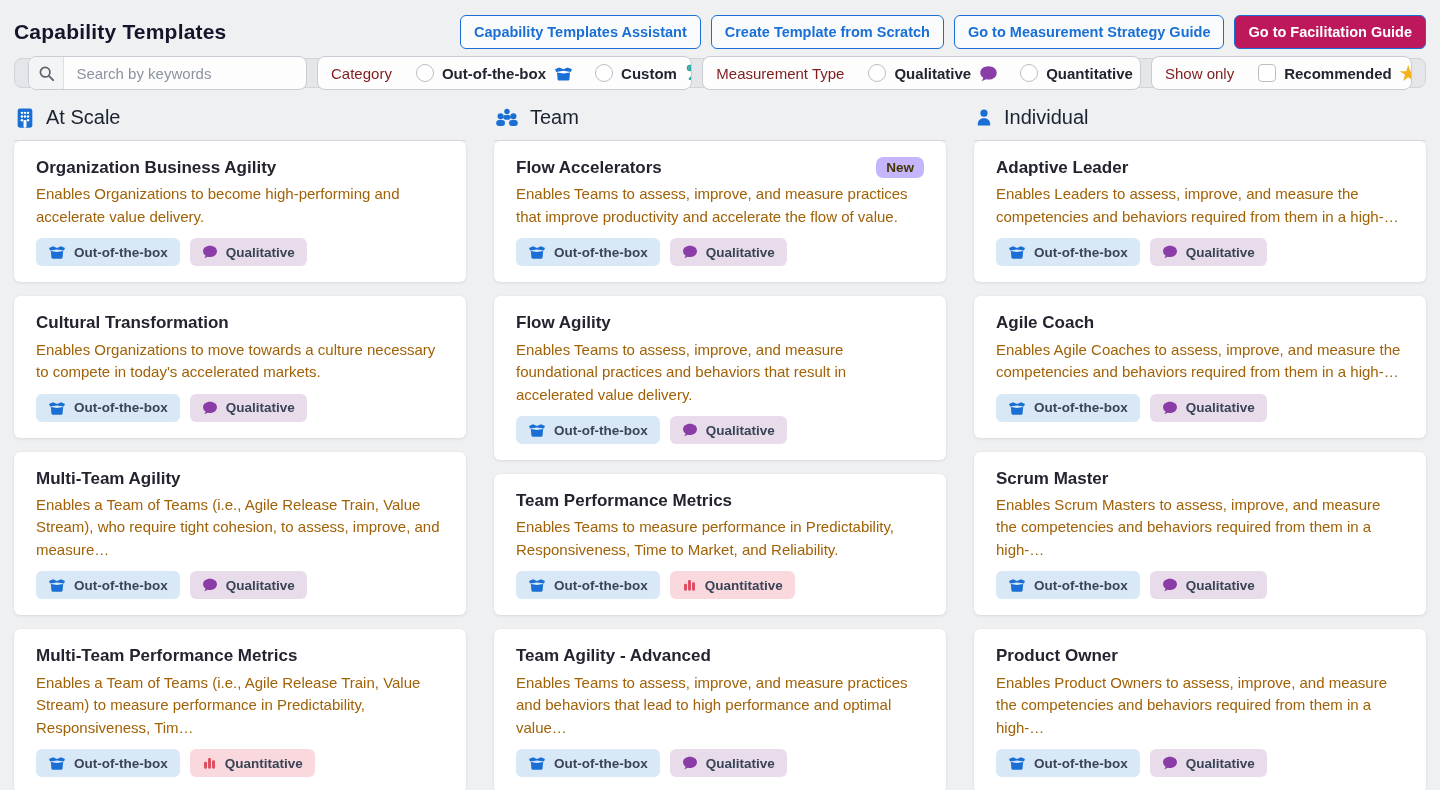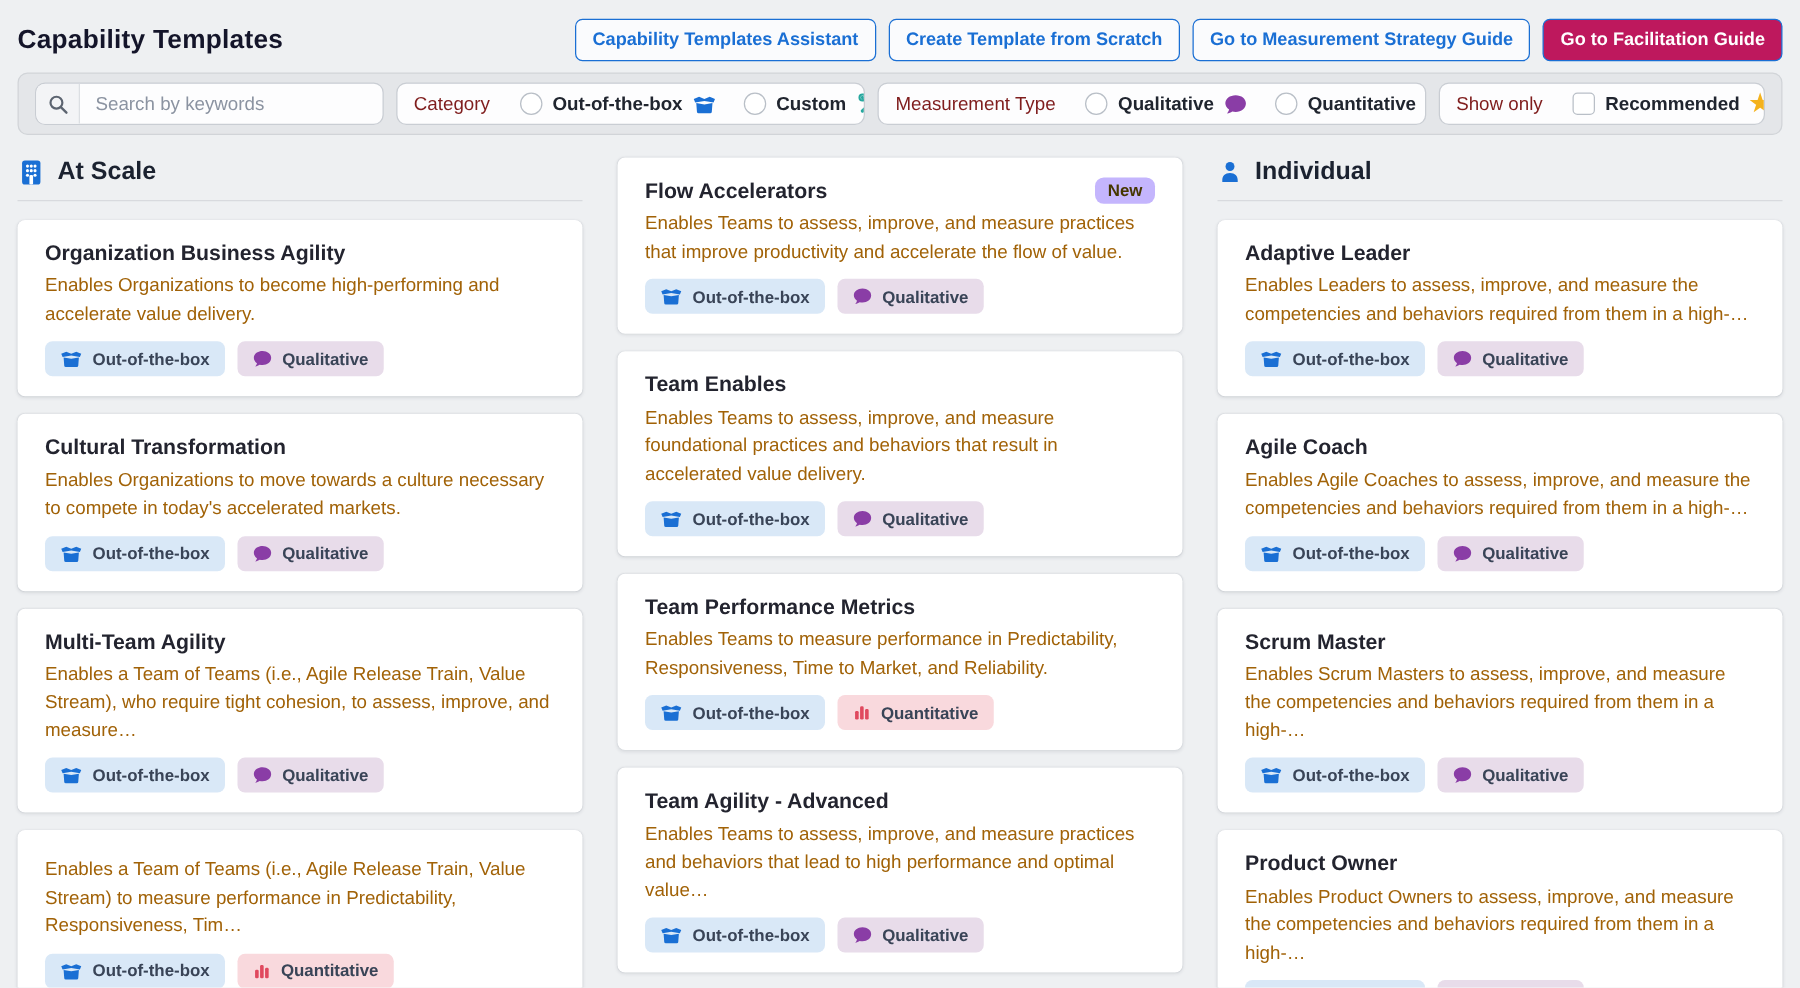--- a/index.html
+++ b/index.html
@@ -18,21 +18,21 @@
   .header-buttons { display: flex; gap: 10px; }
   .btn {
     height: 33px; padding: 16px 13px; border-radius: 6px;
     border: 1px solid #1a6fd4; background: #fafbfd; color: #1a6fd4;
     font-size: 14.5px; font-weight: 700; font-family: inherit;
     display: inline-flex; align-items: center; cursor: pointer; white-space: nowrap;
   }
   .btn.solid { background: #be185d; color: #ffffff; }
   
   .filter-bar {
-    margin: 0 14px; height: 50px;
+    margin: 0 14px; height: 30px;
     background: #e4e6e9; border: 1px solid #d1d4d8; border-radius: 8px;
     display: flex; align-items: center; justify-content: space-between;
     padding: 0 13px; gap: 10px;
   }
   .filter-group {
     background: #fdfdfe; border: 1px solid #c9cdd3; border-radius: 8px;
     height: 34px; display: flex; align-items: center; overflow: hidden;
   }
   .fg-label { padding: 0 13px; color: #7f1d1d; font-size: 15px; white-space: nowrap; }
   .fg-divider { width: 1px; align-self: stretch; background: #dcdfe3; }
@@ -56,22 +56,22 @@
   .checkbox {
     width: 18px; height: 18px; border-radius: 4px;
     border: 1.5px solid #b9bfc7; background: #fff; flex: 0 0 auto;
   }
   .star { color: #f4b21c; font-size: 19px; line-height: 1; }
   
   .columns { display: flex; gap: 28px; margin: 18px 14px 0 14px; }
   .column { flex: 1 1 0; min-width: 0; }
   .col-header {
     display: flex; align-items: center; gap: 10px;
-    font-size: 20px; font-weight: 700; color: #1b2230;
-    padding-bottom: 11px; border-bottom: 1px solid #d8dade; margin-bottom: 15px;
+    font-size: 20px; font-weight: 400; color: #1b2230;
+    padding-bottom: 11px; border-bottom: 1px solid #d8dade; 
   }
   
   .card {
     background: #ffffff; border-radius: 6px;
     box-shadow: 0 1px 3px rgba(25,35,60,.10), 0 0 1px rgba(25,35,60,.08);
     padding: 16px 22px 16px 22px; margin-bottom: 14px; cursor: pointer;
   }
   .card-head { display: flex; align-items: flex-start; justify-content: space-between; gap: 10px; }
   .card-title { font-size: 17px; font-weight: 700; color: #23242f; line-height: 1.25; }
   .new-badge {
@@ -262,39 +262,53 @@
         <span class="badge badge-qual">
           <svg class="i" width="16" height="16" viewBox="0 0 24 24">
               <use href="#icon-bubble"></use>
             </svg>
           <span>Qualitative</span>
         </span>
       </div>
     </div>
 
     <div class="card">
+      <div class="card-head">
+        <div class="card-title">Multi-Team Performance Metrics</div>
+      </div>
       <p class="card-desc">Enables a Team of Teams (i.e., Agile Release Train, Value Stream) to measure performance in Predictability, Responsiveness, Tim…</p>
       <div class="badges">
         <span class="badge badge-oob">
           <svg class="i" width="18" height="16" viewBox="0 0 24 22">
               <use href="#icon-box"></use>
             </svg>
           <span>Out-of-the-box</span>
         </span>
         <span class="badge badge-quant">
           <svg class="i" width="15" height="16" viewBox="0 0 24 24">
               <use href="#icon-bars"></use>
             </svg>
           <span>Quantitative</span>
         </span>
       </div>
     </div>
   </div>
 
   <div class="column">
+    <div class="col-header">
+      <svg class="i" width="26" height="22" viewBox="0 0 28 24" fill="#1a6fd4">
+        <circle cx="14" cy="5" r="3"></circle>
+        <rect x="9.8" y="8.6" width="8.4" height="5.4" rx="2.7"></rect>
+        <circle cx="7" cy="10.2" r="3.3"></circle>
+        <rect x="2.2" y="14.2" width="9.6" height="6.6" rx="3.3"></rect>
+        <circle cx="21" cy="10.2" r="3.3"></circle>
+        <rect x="16.2" y="14.2" width="9.6" height="6.6" rx="3.3"></rect>
+      </svg>
+      <span>Team</span>
+    </div>
 
     <div class="card">
       <div class="card-head">
         <div class="card-title">Flow Accelerators</div>
         <span class="new-badge">New</span>
       </div>
       <p class="card-desc">Enables Teams to assess, improve, and measure practices that improve productivity and accelerate the flow of value.</p>
       <div class="badges">
         <span class="badge badge-oob">
           <svg class="i" width="18" height="16" viewBox="0 0 24 22">
@@ -306,21 +320,21 @@
           <svg class="i" width="16" height="16" viewBox="0 0 24 24">
               <use href="#icon-bubble"></use>
             </svg>
           <span>Qualitative</span>
         </span>
       </div>
     </div>
 
     <div class="card">
       <div class="card-head">
-        <div class="card-title">Team Enables</div>
+        <div class="card-title">Flow Agility</div>
       </div>
       <p class="card-desc">Enables Teams to assess, improve, and measure foundational practices and behaviors that result in accelerated value delivery.</p>
       <div class="badges">
         <span class="badge badge-oob">
           <svg class="i" width="18" height="16" viewBox="0 0 24 22">
               <use href="#icon-box"></use>
             </svg>
           <span>Out-of-the-box</span>
         </span>
         <span class="badge badge-qual">

